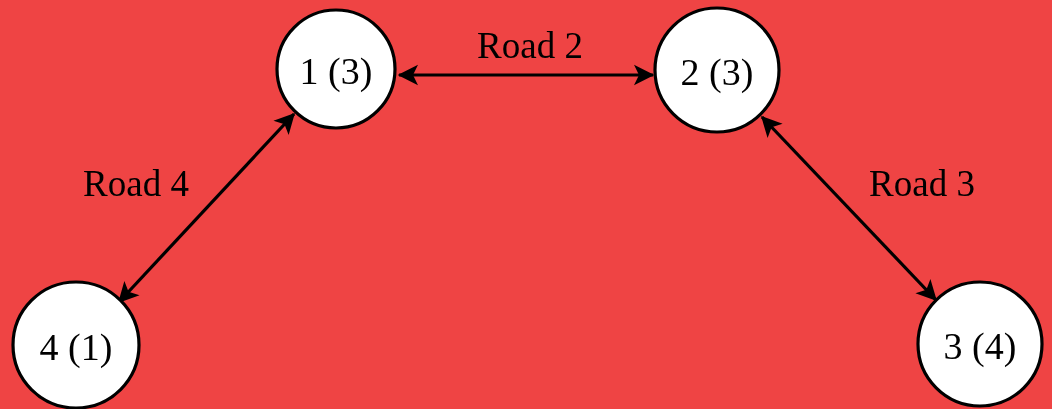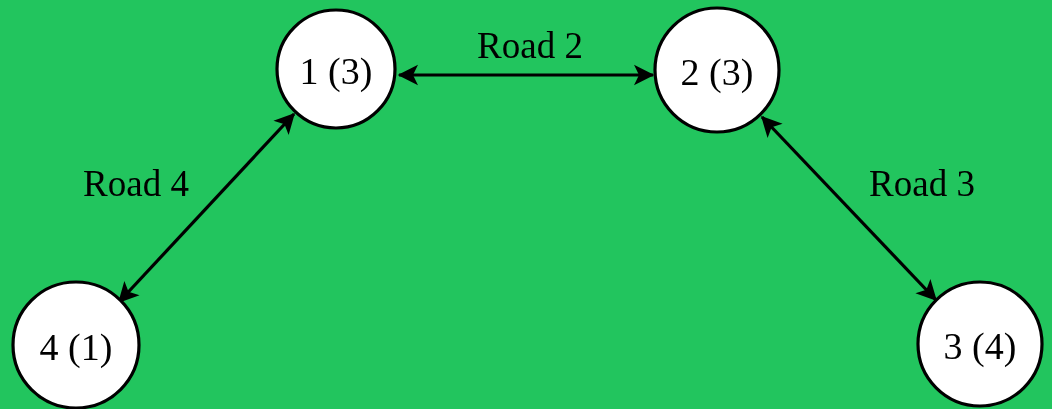--- a/index.html
+++ b/index.html
@@ -10,21 +10,21 @@
   body {
     width: 1052px;
     height: 409px;
     font-family: "Liberation Serif", "DejaVu Serif", serif;
     overflow: hidden;
   }
   #diagram-root {
     position: relative;
     width: 1052px;
     height: 409px;
-    background: #22c55e;
+    background: #ef4444;
   }
   #graph-svg {
     position: absolute;
     top: 0;
     left: 0;
     width: 1052px;
     height: 409px;
     display: block;
   }
   .node-circle {

